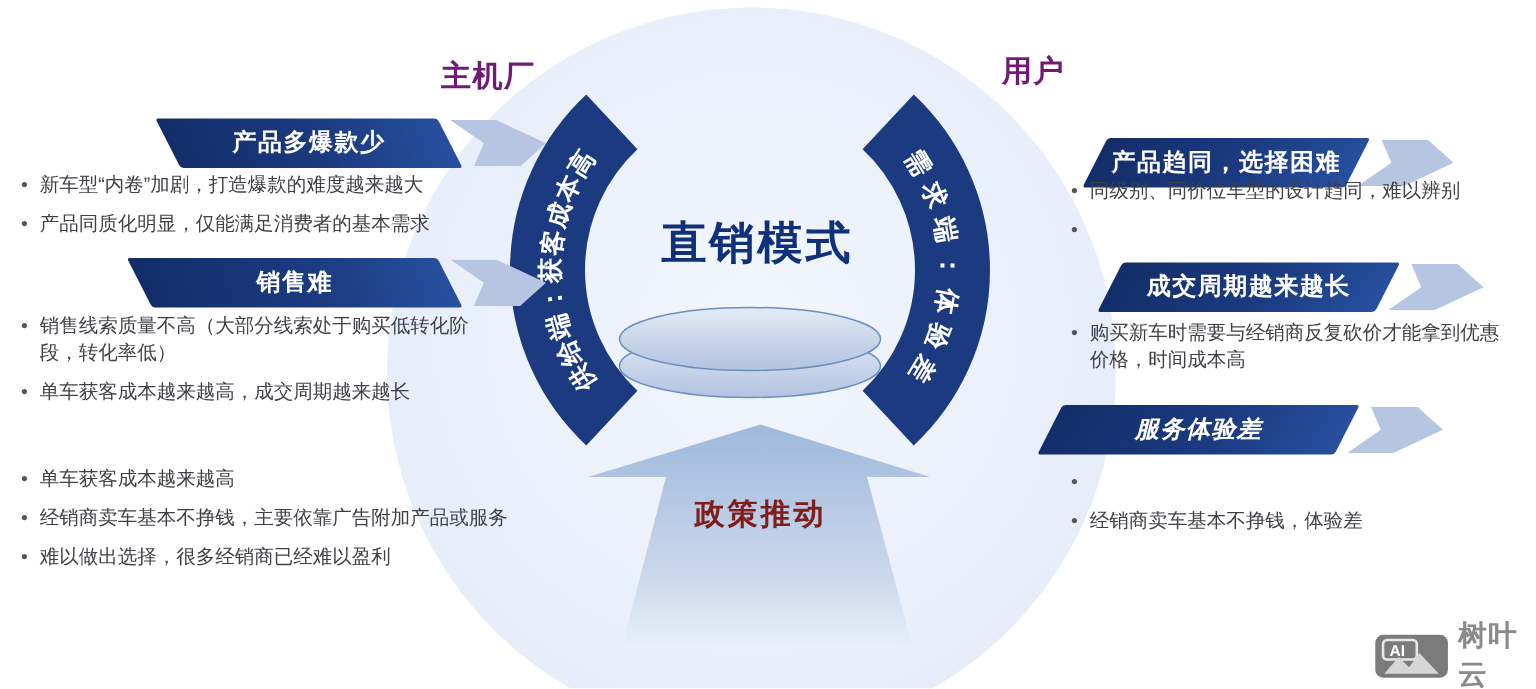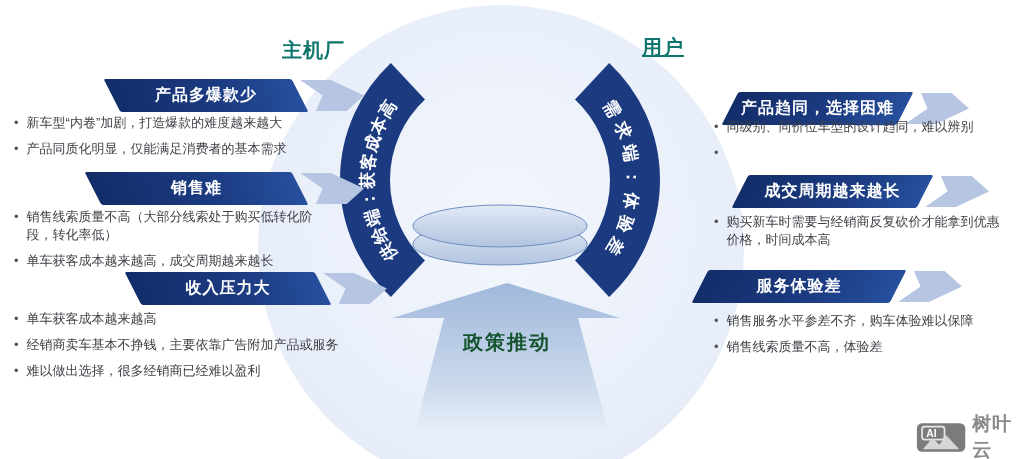--- a/index.html
+++ b/index.html
@@ -3,27 +3,27 @@
 <meta charset="utf-8">
 <style>
   html,body{margin:0;padding:0;background:#fff;}
   .stage{
     position:relative;width:1024px;height:459px;background:#ffffff;overflow:hidden;
     font-family:"Liberation Sans","DejaVu Sans",sans-serif;
   }
   .stage svg.scene{position:absolute;left:0;top:0;z-index:0;}
 
   
-  .actor{position:absolute;z-index:3;font-size:20px;font-weight:bold;color:#0f766e;letter-spacing:1px;}
+  .actor{position:absolute;z-index:3;font-size:20px;font-weight:bold;color:#701a75;letter-spacing:1px;margin-left:12px;}
 
   
   .center-title{position:absolute;z-index:3;left:395px;top:142px;width:220px;text-align:center;
     font-size:30px;font-weight:bold;color:#10307a;letter-spacing:2px;}
   .arrow-label{position:absolute;z-index:3;left:437px;top:329px;width:140px;text-align:center;
-    font-size:20px;font-weight:bold;color:#14532d;letter-spacing:2px;}
+    font-size:20px;font-weight:bold;color:#7f1d1d;letter-spacing:2px;}
 
   
   .banner{position:absolute;height:33px;z-index:2;}
   .banner .bar{position:absolute;left:0;top:0;right:0;bottom:0;border-radius:2px;
     background:linear-gradient(100deg,#122d68 0%,#1b3a80 55%,#27509e 100%);}
   .banner .tail{position:absolute;top:1px;bottom:1px;right:-64px;width:56px;background:#b6c5e2;
     clip-path:polygon(0 0,55% 0,100% 50%,55% 100%,0 100%,26% 50%);}
   .banner.left .bar,.banner.left .tail{transform:skewX(27deg);}
   .banner.right .bar,.banner.right .tail{transform:skewX(-27deg);}
   .banner .label{position:relative;z-index:2;width:100%;height:100%;display:flex;align-items:center;
@@ -77,51 +77,47 @@
 
     <text font-size="17" font-weight="bold" fill="#ffffff" letter-spacing="1">
       <textPath href="#leftArcTextPath" startOffset="50%" text-anchor="middle">供给端：获客成本高</textPath>
     </text>
     <text font-size="17" font-weight="bold" fill="#ffffff" letter-spacing="6">
       <textPath href="#rightArcTextPath" startOffset="50%" text-anchor="middle">需求端：体验差</textPath>
     </text>
   </svg>
 
   <div class="actor" style="left:282px;top:37px;">主机厂</div>
-  <div class="actor" style="left:642px;top:34px;text-decoration:underline;">用户</div>
+  <div class="actor" style="left:656px;top:34px;">用户</div>
 
+  <div class="center-title">直销模式</div>
   <div class="arrow-label">政策推动</div>
 
   <div class="banner left" style="left:93px;top:172px;width:207px;">
     <div class="bar"></div>
     <div class="tail"></div>
     <div class="label">销售难</div>
   </div>
   <div class="banner left" style="left:112px;top:79px;width:188px;">
     <div class="bar"></div>
     <div class="tail"></div>
     <div class="label">产品多爆款少</div>
   </div>
-  <div class="banner left" style="left:133px;top:272px;width:190px;">
-    <div class="bar"></div>
-    <div class="tail"></div>
-    <div class="label">收入压力大</div>
-  </div>
 
   <div class="banner right" style="left:730px;top:92px;width:175px;">
     <div class="bar"></div>
     <div class="tail"></div>
     <div class="label">产品趋同，选择困难</div>
   </div>
   <div class="banner right" style="left:740px;top:175px;width:185px;">
     <div class="bar"></div>
     <div class="tail"></div>
     <div class="label">成交周期越来越长</div>
   </div>
-  <div class="banner right" style="left:700px;top:270px;width:198px;">
+  <div class="banner right" style="left:700px;top:270px;width:198px;font-style:italic;">
     <div class="bar"></div>
     <div class="tail"></div>
     <div class="label">服务体验差</div>
   </div>
 
   <div class="bullets" style="left:14px;top:114px;width:314px;">
     <div class="bullet">
       <span class="dot">•</span>
       <span>新车型“内卷”加剧，打造爆款的难度越来越大</span>
     </div>
@@ -170,25 +166,24 @@
   <div class="bullets" style="left:714px;top:213px;width:292px;">
     <div class="bullet">
       <span class="dot">•</span>
       <span>购买新车时需要与经销商反复砍价才能拿到优惠价格，时间成本高</span>
     </div>
   </div>
 
   <div class="bullets" style="left:714px;top:312px;width:300px;">
     <div class="bullet">
       <span class="dot">•</span>
-      <span>销售服务水平参差不齐，购车体验难以保障</span>
     </div>
     <div class="bullet">
       <span class="dot">•</span>
-      <span>销售线索质量不高，体验差</span>
+      <span>经销商卖车基本不挣钱，体验差</span>
     </div>
   </div>
 
   <div class="watermark">
     <svg width="58" height="35" viewBox="0 0 58 35">
       <rect x="1" y="1" width="56" height="33" rx="6" fill="#7b7b7b"></rect>
       <rect x="7" y="5" width="26" height="15" rx="3" fill="none" stroke="#e8e8e8" stroke-width="2"></rect>
       <text x="12" y="17" font-size="12" font-weight="bold" fill="#ffffff" font-family="Liberation Sans, DejaVu Sans, sans-serif">AI</text>
       <path d="M 8 31 L 19 18 L 27 26 L 35 15 L 50 31 Z" fill="#d6d6d6"></path>
     </svg>

